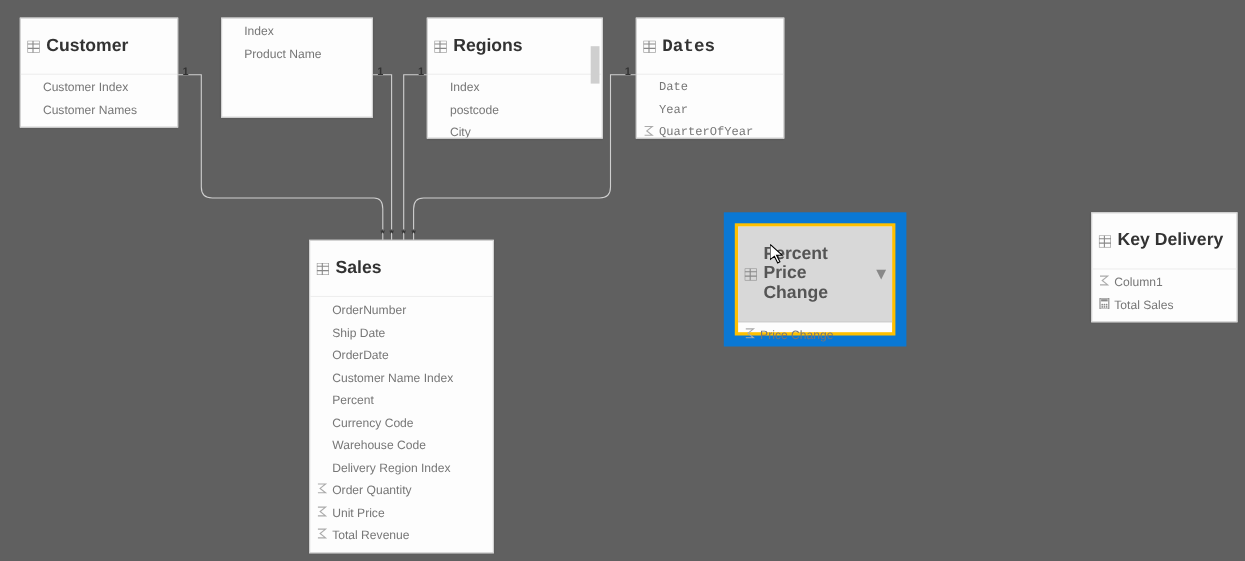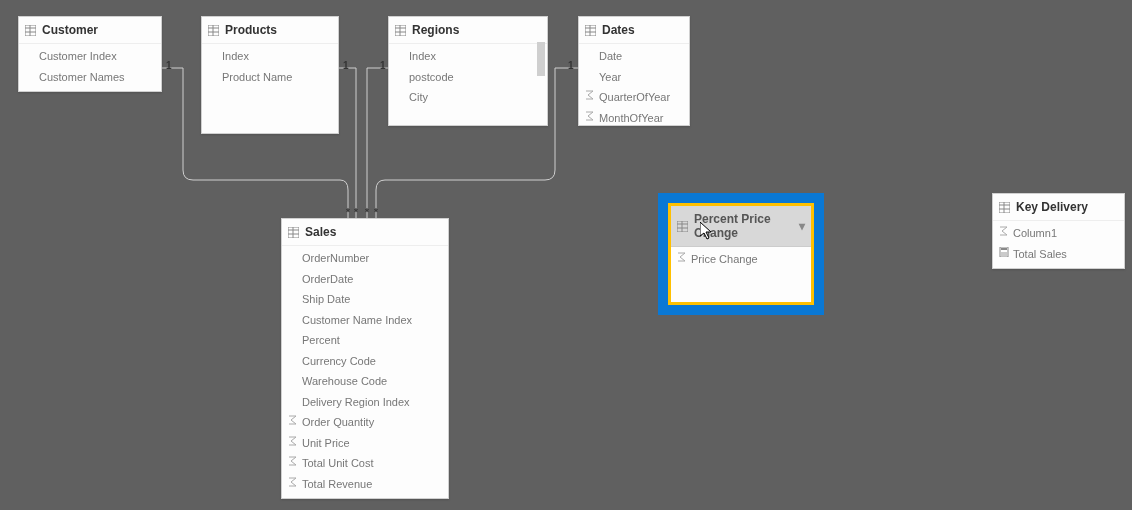--- a/index.html
+++ b/index.html
@@ -21,22 +21,22 @@
   }
   .table-card {
     position: absolute;
     background: #fdfdfd;
     border: 1px solid #d0d0d0;
     box-shadow: 0 1px 2px rgba(0,0,0,0.15);
   }
   .table-header {
     display: flex;
     align-items: center;
-    padding: 6px 6px;
-    font-size: 12px;
+    padding: 16px 6px;
+    font-size: 16px;
     font-weight: 600;
     color: #333;
     border-bottom: 1px solid #eee;
     gap: 6px;
   }
   .table-body {
     padding: 2px 0 4px 0;
   }
   .table-row {
     display: flex;
@@ -138,31 +138,20 @@
     <div class="table-row">
         <span>Customer Index</span>
       </div>
     <div class="table-row">
         <span>Customer Names</span>
       </div>
   </div>
 </div>
 
 <div class="table-card" style="left:201px; top:16px; width:138px;">
-  <div class="table-header">
-    <span class="icon-table">
-        <svg width="11" height="11">
-          <rect x="0" y="0" width="11" height="11" fill="none" stroke="#888" stroke-width="1"></rect>
-          <line x1="0" y1="3" x2="11" y2="3" stroke="#888"></line>
-          <line x1="0" y1="7" x2="11" y2="7" stroke="#888"></line>
-          <line x1="5" y1="0" x2="5" y2="11" stroke="#888"></line>
-        </svg>
-      </span>
-    <span>Products</span>
-  </div>
   <div class="table-body">
     <div class="table-row">
         <span>Index</span>
       </div>
     <div class="table-row">
         <span>Product Name</span>
       </div>
   </div>
   <div style="height:42px;"></div>
 </div>
@@ -187,21 +176,21 @@
         <span>postcode</span>
       </div>
     <div class="table-row">
         <span>City</span>
       </div>
     <div class="table-row"></div>
   </div>
   <div class="scroll-thumb" style="top:25px; height:34px;"></div>
 </div>
 
-<div class="table-card" style="left:578px; top:16px; width:112px; height:110px; overflow:hidden;">
+<div class="table-card" style="left:578px; top:16px; width:135px; height:110px; overflow:hidden;font-family:Liberation Mono, monospace;">
   <div class="table-header">
     <span class="icon-table">
         <svg width="11" height="11">
           <rect x="0" y="0" width="11" height="11" fill="none" stroke="#888" stroke-width="1"></rect>
           <line x1="0" y1="3" x2="11" y2="3" stroke="#888"></line>
           <line x1="0" y1="7" x2="11" y2="7" stroke="#888"></line>
           <line x1="5" y1="0" x2="5" y2="11" stroke="#888"></line>
         </svg>
       </span>
     <span>Dates</span>
@@ -243,26 +232,26 @@
           <line x1="5" y1="0" x2="5" y2="11" stroke="#888"></line>
         </svg>
       </span>
     <span>Sales</span>
   </div>
   <div class="table-body">
     <div class="table-row">
         <span>OrderNumber</span>
       </div>
     <div class="table-row">
+        <span>Ship Date</span>
+      </div>
+    <div class="table-row">
         <span>OrderDate</span>
       </div>
     <div class="table-row">
-        <span>Ship Date</span>
-      </div>
-    <div class="table-row">
         <span>Customer Name Index</span>
       </div>
     <div class="table-row">
         <span>Percent</span>
       </div>
     <div class="table-row">
         <span>Currency Code</span>
       </div>
     <div class="table-row">
         <span>Warehouse Code</span>
@@ -278,28 +267,20 @@
         </span>
       <span>Order Quantity</span>
     </div>
     <div class="table-row">
       <span class="fi icon-sigma">
           <svg width="10" height="10">
             <path d="M1 1 L8 1 L3 5 L8 9 L1 9" stroke="#aaa" fill="none" stroke-width="1"></path>
           </svg>
         </span>
       <span>Unit Price</span>
-    </div>
-    <div class="table-row">
-      <span class="fi icon-sigma">
-          <svg width="10" height="10">
-            <path d="M1 1 L8 1 L3 5 L8 9 L1 9" stroke="#aaa" fill="none" stroke-width="1"></path>
-          </svg>
-        </span>
-      <span>Total Unit Cost</span>
     </div>
     <div class="table-row">
       <span class="fi icon-sigma">
           <svg width="10" height="10">
             <path d="M1 1 L8 1 L3 5 L8 9 L1 9" stroke="#aaa" fill="none" stroke-width="1"></path>
           </svg>
         </span>
       <span>Total Revenue</span>
     </div>
   </div>

